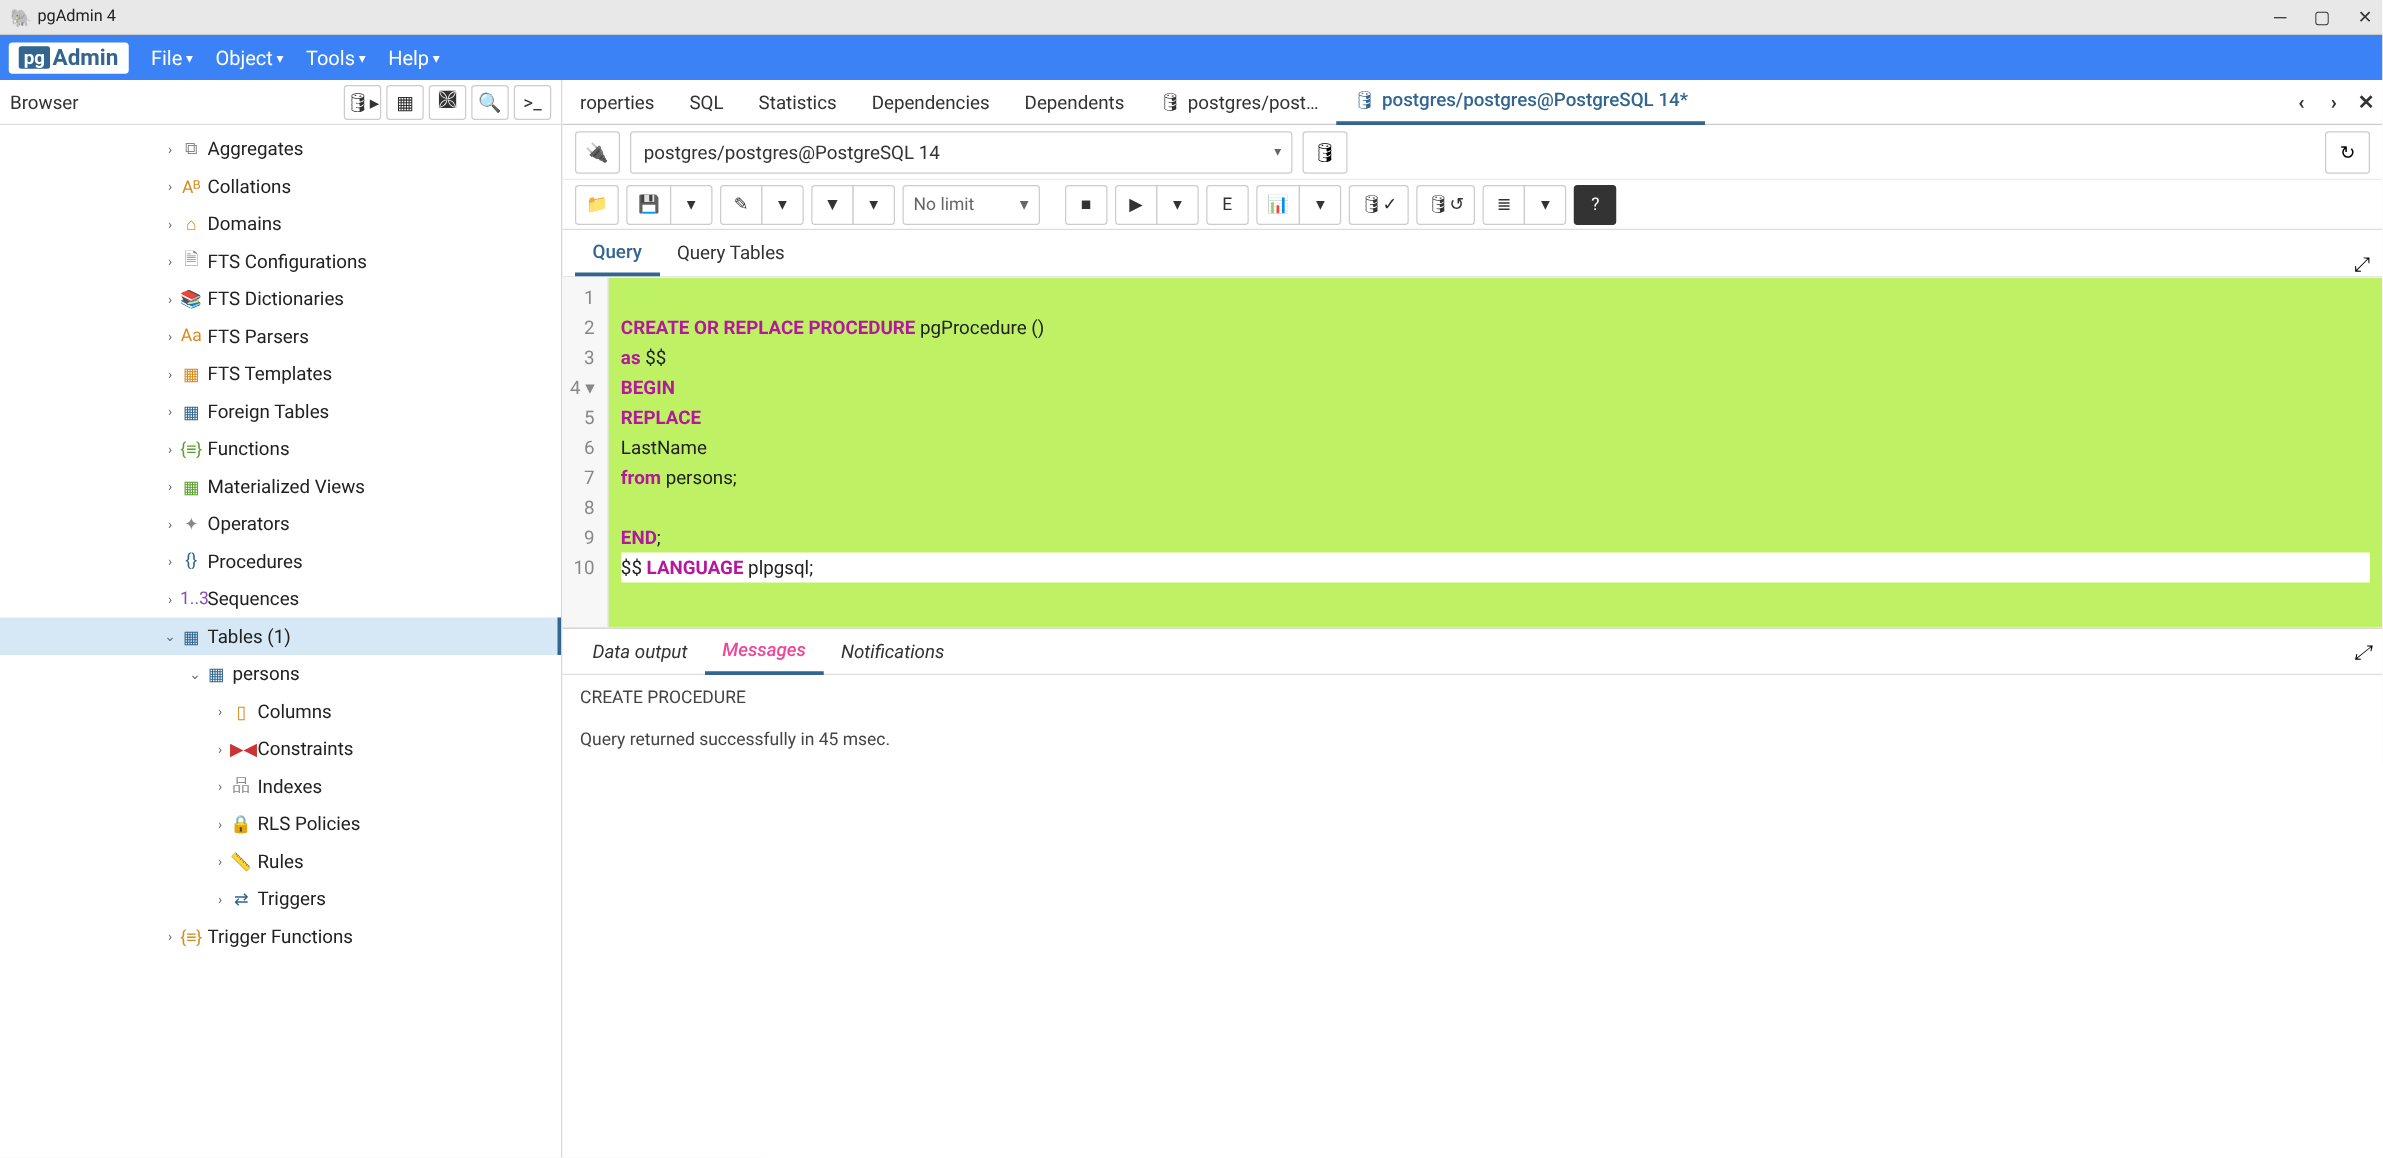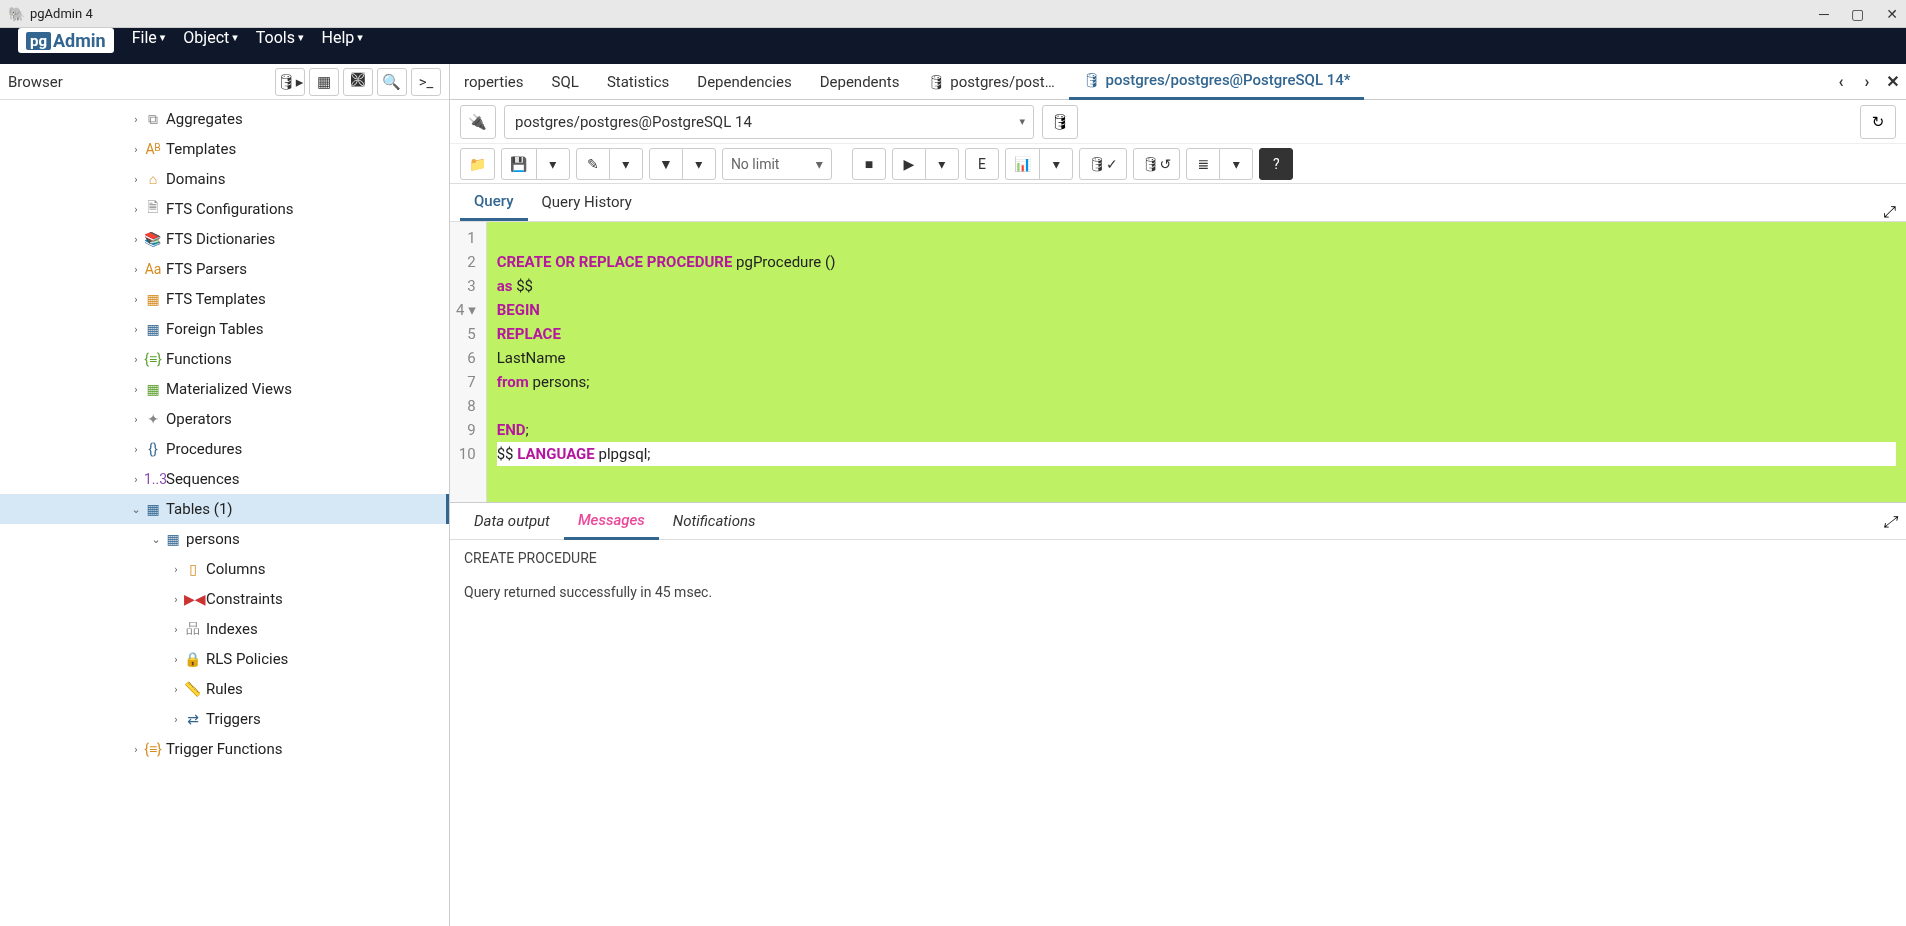--- a/index.html
+++ b/index.html
@@ -6,21 +6,21 @@
 body { background: #f5f5f5; overflow: hidden; }
 
 
 .titlebar { height: 28px; background: #e8e8e8; display: flex; align-items: center; padding: 0 8px; border-bottom: 1px solid #ccc; }
 .titlebar-icon { width: 16px; height: 16px; margin-right: 6px; color: #326690; font-size: 14px; }
 .titlebar-text { font-size: 13px; color: #222; flex: 1; }
 .titlebar-btns { display: flex; gap: 22px; }
 .titlebar-btn { font-size: 14px; cursor: pointer; color: #333; }
 
 
-.topmenu { height: 36px; background: #0f172a; display: flex; align-items: flex-start; padding: 0 18px; }
+.topmenu { height: 36px; background: #3b82f6; display: flex; align-items: center; padding: 0 7px; }
 .logo { display: flex; align-items: center; background: #fff; padding: 2px 8px; border-radius: 3px; margin-right: 18px; color: #326690; font-weight: bold; font-size: 18px; }
 .logo-icon { background: #326690; color: #fff; padding: 0 4px; border-radius: 2px; margin-right: 2px; font-size: 15px; }
 .menu-item { color: #fff; font-size: 16px; margin-right: 18px; cursor: pointer; display: flex; align-items: center; }
 .menu-chevron { margin-left: 3px; font-size: 11px; }
 
 
 .main { display: flex; height: calc(100vh - 64px); }
 
 
 .browser-panel { width: 450px; background: #fff; border-right: 1px solid #ccc; display: flex; flex-direction: column; overflow: hidden; }
@@ -140,21 +140,21 @@
     </div>
     <div class="tree" id="tree">
         <div class="tree-row" style="padding-left: 128px;">
           <span class="tree-chevron">›</span>
           <span class="tree-icon c-gray">⧉</span>
           <span class="tree-label">Aggregates</span>
         </div>
         <div class="tree-row" style="padding-left: 128px;">
           <span class="tree-chevron">›</span>
           <span class="tree-icon c-orange">Aᴮ</span>
-          <span class="tree-label">Templates</span>
+          <span class="tree-label">Collations</span>
         </div>
         <div class="tree-row" style="padding-left: 128px;">
           <span class="tree-chevron">›</span>
           <span class="tree-icon c-orange">⌂</span>
           <span class="tree-label">Domains</span>
         </div>
         <div class="tree-row" style="padding-left: 128px;">
           <span class="tree-chevron">›</span>
           <span class="tree-icon c-gray">🗎</span>
           <span class="tree-label">FTS Configurations</span>
@@ -328,21 +328,21 @@
       <div class="tool-btn">🛢↺</div>
       <div class="tool-group">
         <div class="tool-btn">≣</div>
         <div class="tool-btn">▾</div>
       </div>
       <div class="tool-btn btn-dark">?</div>
     </div>
 
     <div class="qtabs">
       <div class="qtab active">Query</div>
-      <div class="qtab">Query History</div>
+      <div class="qtab">Query Tables</div>
       <div class="expand-btn">⤢</div>
     </div>
 
     <div class="code-editor">
       <div class="gutter" id="gutter">
           <div class="gutter-line">1</div>
           <div class="gutter-line">2</div>
           <div class="gutter-line">3</div>
           <div class="gutter-line">4 ▾</div>
           <div class="gutter-line">5</div>

